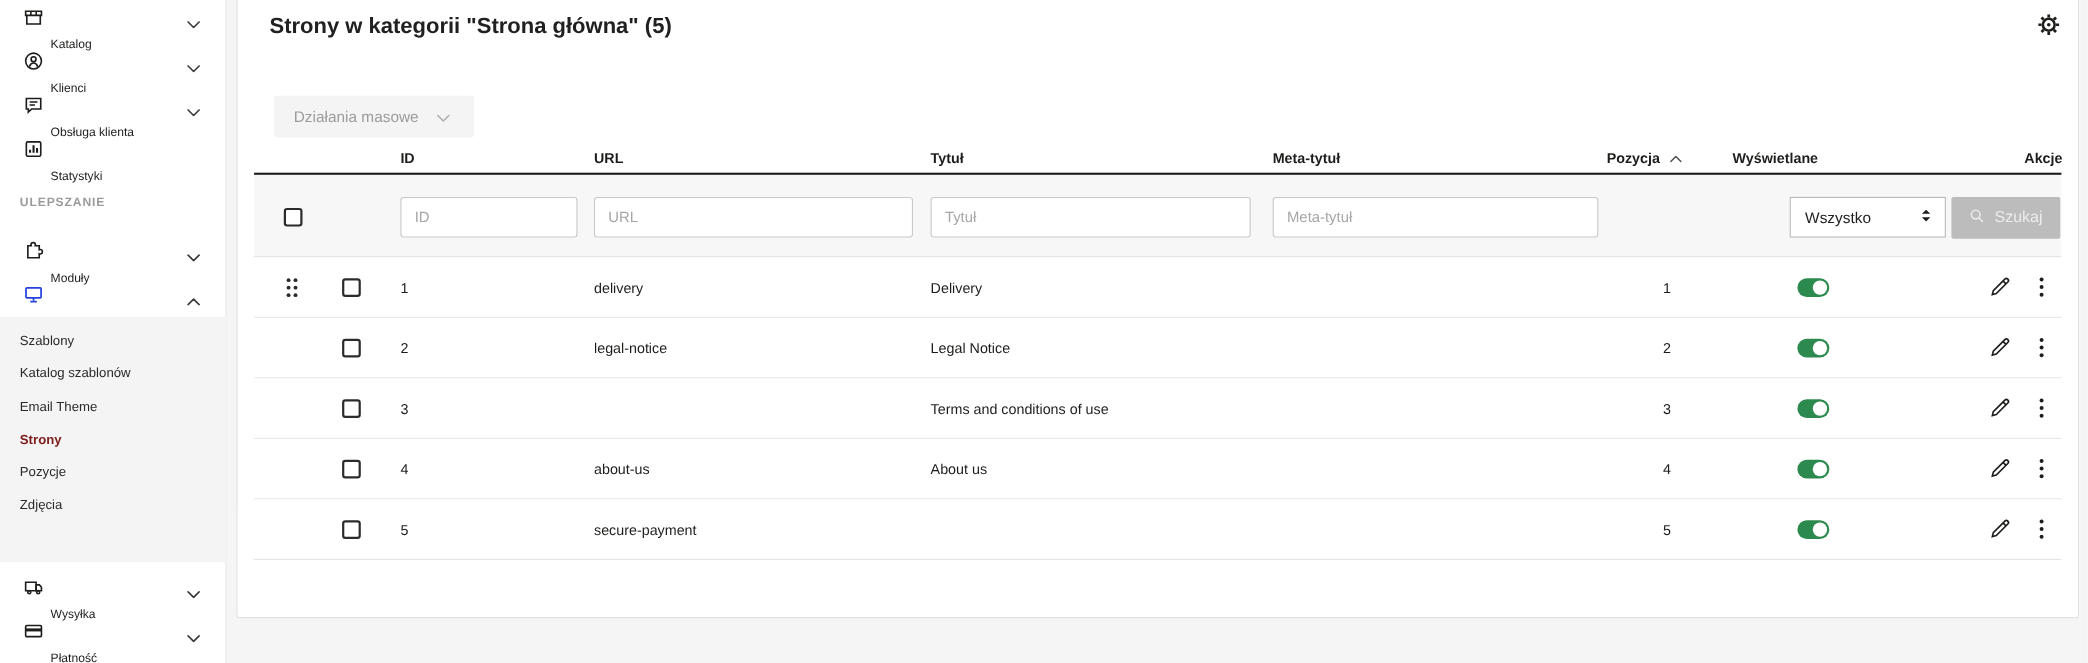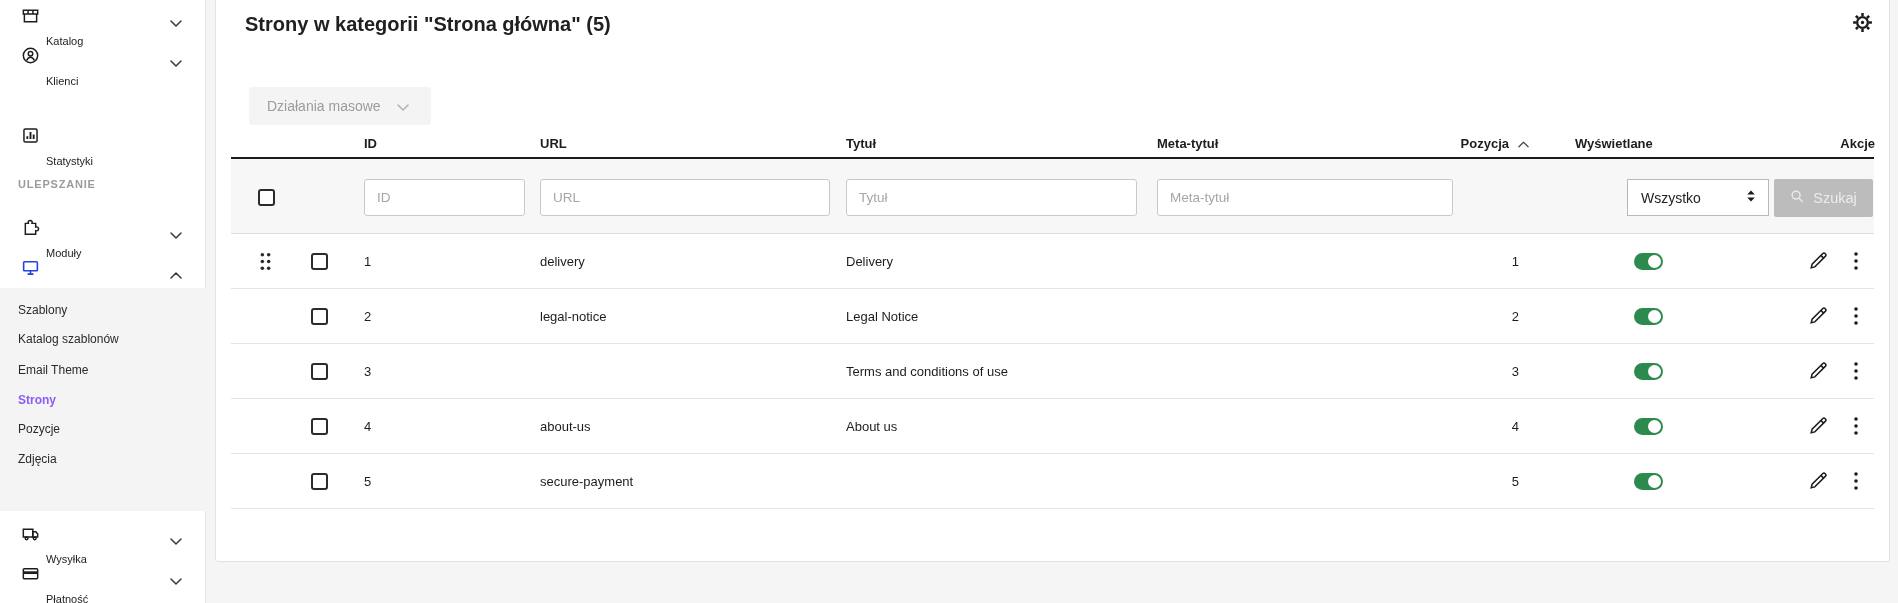--- a/index.html
+++ b/index.html
@@ -18,21 +18,21 @@
   .nav-icon { position:absolute; left:21px; top:6px; width:19px; height:19px; }
   .nav-label { position:absolute; left:46px; top:7px; font-size:11px; color:#1d1d1b; white-space:nowrap;margin-top:28px; }
   .nav-chevron { position:absolute; left:170px; top:13px; width:12px; height:8px; color:#3a3a3a; }
   .section-label {
     position:absolute; left:18px; top:178px; font-size:11px; font-weight:bold;
     letter-spacing:.8px; color:#9b9b9b;
   }
   .submenu-block { position:absolute; left:0; top:288px; width:206px; height:223px; background:#f4f4f4; }
   .sub-item { position:absolute; left:0; width:206px; height:30px; cursor:pointer; }
   .sub-label { position:absolute; left:18px; top:6px; font-size:12px; color:#2a2a28; white-space:nowrap; }
-  .sub-item.active .sub-label { color:#8b5cf6; font-weight:bold; }
+  .sub-item.active .sub-label { color:#7f1d1d; font-weight:bold; }
   .nav-item.active .nav-label { color:#2342e0; font-weight:bold; }
 
   
   .card {
     position:absolute; left:215px; top:-8px; width:1675px; height:570px;
     background:#fff; border:1px solid #e2e2e2; border-radius:3px; z-index:1;
   }
   .page-title { position:absolute; left:29px; top:20px; font-size:20px; font-weight:bold; color:#202020; }
   .gear-btn { position:absolute; left:1633px; top:18px; width:26px; height:26px; cursor:pointer; background:none; border:none; }
 
@@ -117,20 +117,34 @@
       </svg>
     </span>
     <span class="nav-label">Klienci</span>
     <span class="nav-chevron">
       <svg viewBox="0 0 12 7" width="12" height="7">
           <path d="M1 1l5 5 5-5" fill="none" stroke="currentColor" stroke-width="1.5" stroke-linecap="round" stroke-linejoin="round"></path>
         </svg>
     </span>
   </div>
 
+  <div class="nav-item" style="top:80px">
+    <span class="nav-icon">
+      <svg viewBox="0 0 18 18" width="19" height="19" fill="none" stroke="#1d1d1b" stroke-width="1.4">
+        <path d="M2.8 3.4h12.4v9H7.4l-2.9 2.7v-2.7H2.8z"></path>
+          <path d="M5.6 6.4h6.8M5.6 9h4.6"></path>
+      </svg>
+    </span>
+    <span class="nav-label">Obsługa klienta</span>
+    <span class="nav-chevron">
+      <svg viewBox="0 0 12 7" width="12" height="7">
+          <path d="M1 1l5 5 5-5" fill="none" stroke="currentColor" stroke-width="1.5" stroke-linecap="round" stroke-linejoin="round"></path>
+        </svg>
+    </span>
+  </div>
 
   <div class="nav-item" style="top:120px">
     <span class="nav-icon">
       <svg viewBox="0 0 18 18" width="19" height="19" fill="none" stroke="#1d1d1b" stroke-width="1.4">
         <rect x="2.8" y="2.8" width="12.4" height="12.4" rx="1.2"></rect>
           <path d="M6 12.2V9.6M9 12.2V5.8M12 12.2V8" stroke-width="1.8"></path>
       </svg>
     </span>
     <span class="nav-label">Statystyki</span>
   </div>

